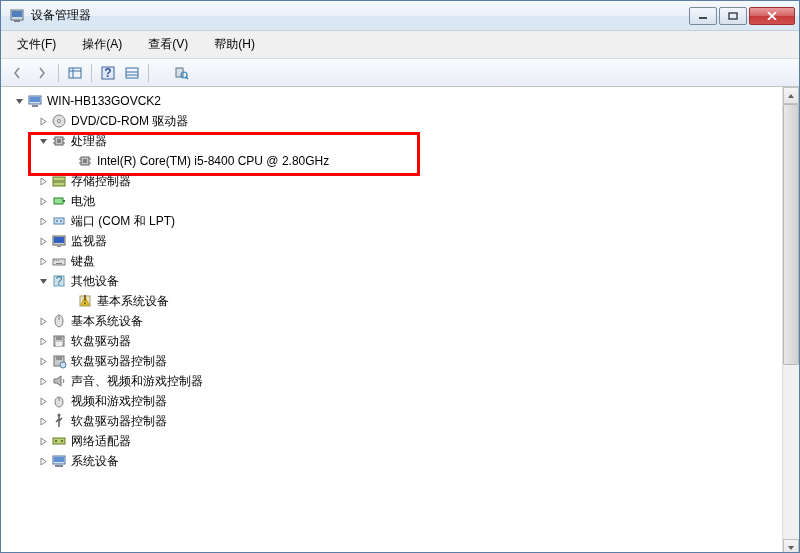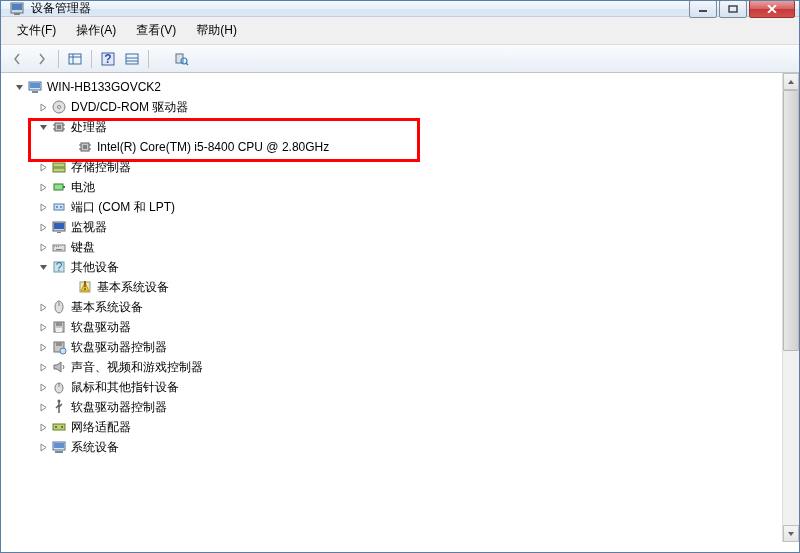--- a/index.html
+++ b/index.html
@@ -13,21 +13,21 @@
       background: #fff;
       width: 800px;
       height: 553px;
       overflow: hidden;
       border: 1px solid #5a7ea5;
     }
     
     
     .titlebar {
       background: linear-gradient(to bottom, #f5f9fd 0%, #e8f0f9 50%, #d9e6f3 51%, #dce9f5 100%);
-      height: 16px;
+      height: 30px;
       display: flex;
       align-items: center;
       padding: 0 4px;
       border-bottom: 1px solid #c2cedb;
     }
     .titlebar-icon {
       width: 16px;
       height: 16px;
       margin: 0 6px 0 4px;
     }
@@ -57,21 +57,21 @@
       width: 46px;
     }
     .window-btn svg { pointer-events: none; }
 
     
     .menubar {
       background: #f0f0f0;
       border-bottom: 1px solid #dcdcdc;
       display: flex;
       padding: 2px 8px;
-      gap: 4px;
+      gap: 10px;
     }
     .menu-item {
       padding: 3px 8px;
       cursor: pointer;
       color: #000;
     }
 
     
     .toolbar {
       background: linear-gradient(to bottom, #fafcfe, #e8eef6);
@@ -133,23 +133,24 @@
       background: linear-gradient(to right, #e8e8e8, #d0d0d0);
       border: 1px solid #b8b8b8;
       border-radius: 1px;
     }
 
     
     .tree-row {
       display: flex;
       align-items: center;
       height: 20px;
-      padding-left: 8px;
+      padding-left: 0;
       white-space: nowrap;
       position: relative;
+      margin-left: 8px;
     }
     .tree-row .indent { display: inline-block; }
     .expander {
       width: 12px;
       height: 12px;
       display: inline-flex;
       align-items: center;
       justify-content: center;
       cursor: pointer;
       margin-right: 2px;
@@ -499,21 +500,21 @@
           <svg width="9" height="9">
             <path d="M2 1 L7 4.5 L2 8 Z" fill="none" stroke="#888" stroke-width="1"></path>
           </svg>
         </span>
     <span class="node-icon">
           <svg width="16" height="16">
             <ellipse cx="8" cy="9" rx="4" ry="5" fill="#e0e0e0" stroke="#808080"></ellipse>
             <line x1="8" y1="4" x2="8" y2="8" stroke="#808080"></line>
           </svg>
         </span>
-    <span class="node-label">鼠标和其他指针设备</span>
+    <span class="node-label">视频和游戏控制器</span>
   </div>
       <div class="tree-row">
     <span class="indent" style="width:28px"></span>
     <span class="expander">
           <svg width="9" height="9">
             <path d="M2 1 L7 4.5 L2 8 Z" fill="none" stroke="#888" stroke-width="1"></path>
           </svg>
         </span>
     <span class="node-icon">
           <svg width="16" height="16">

